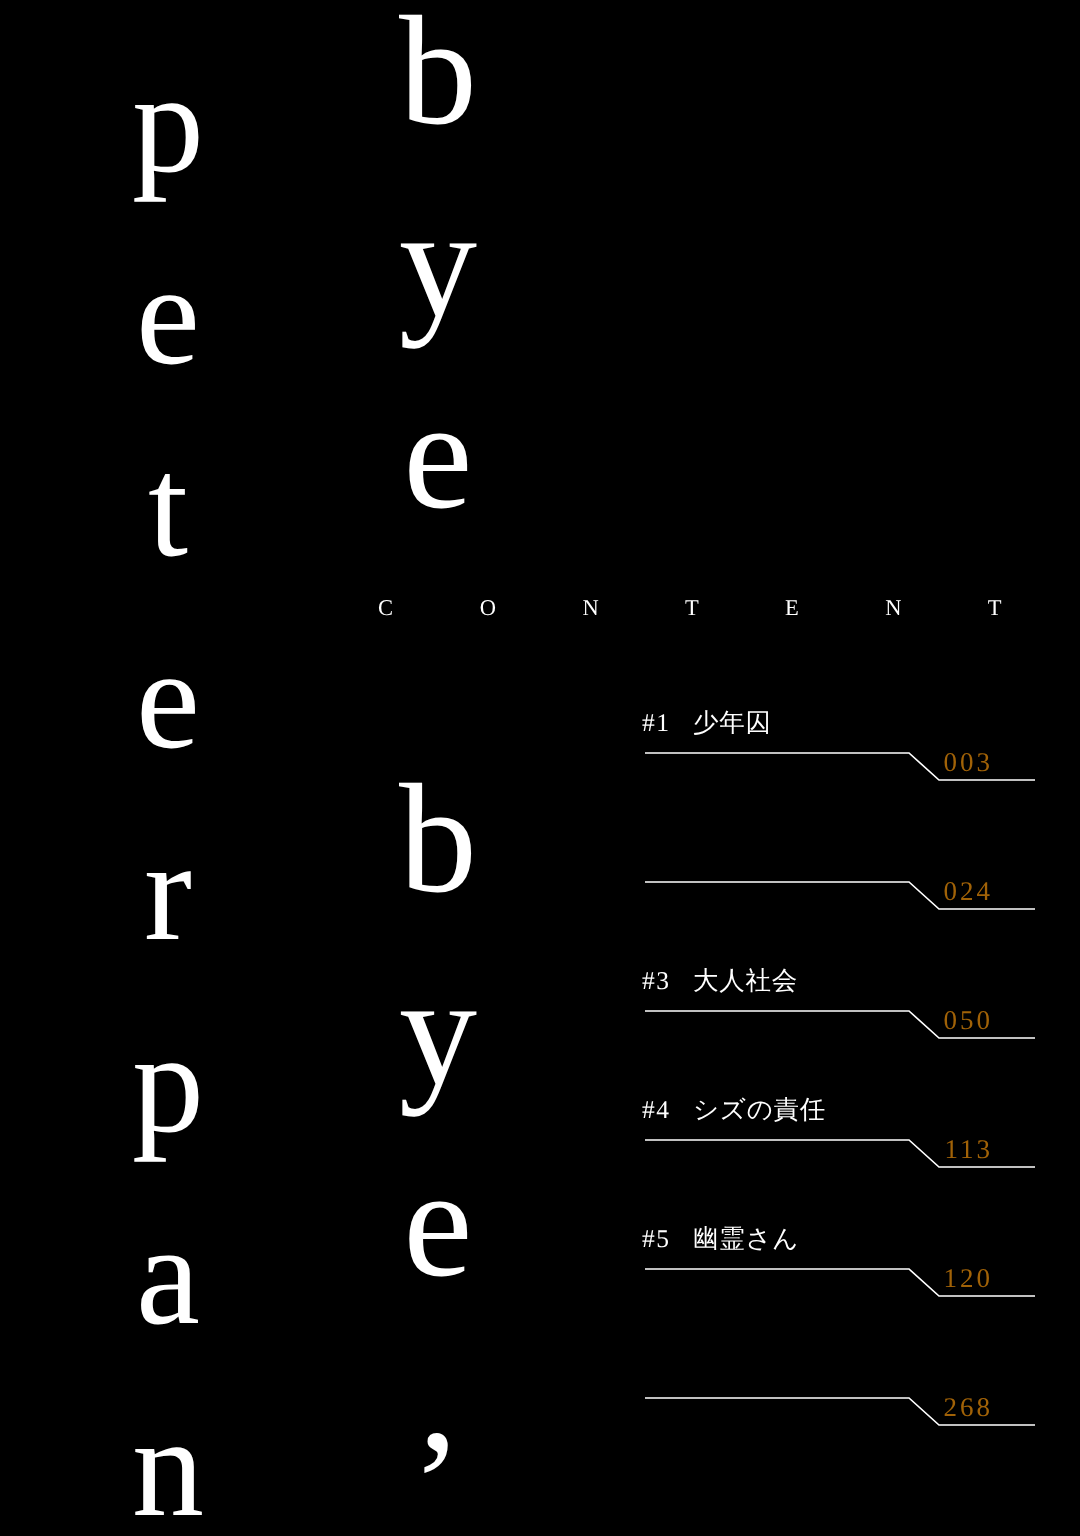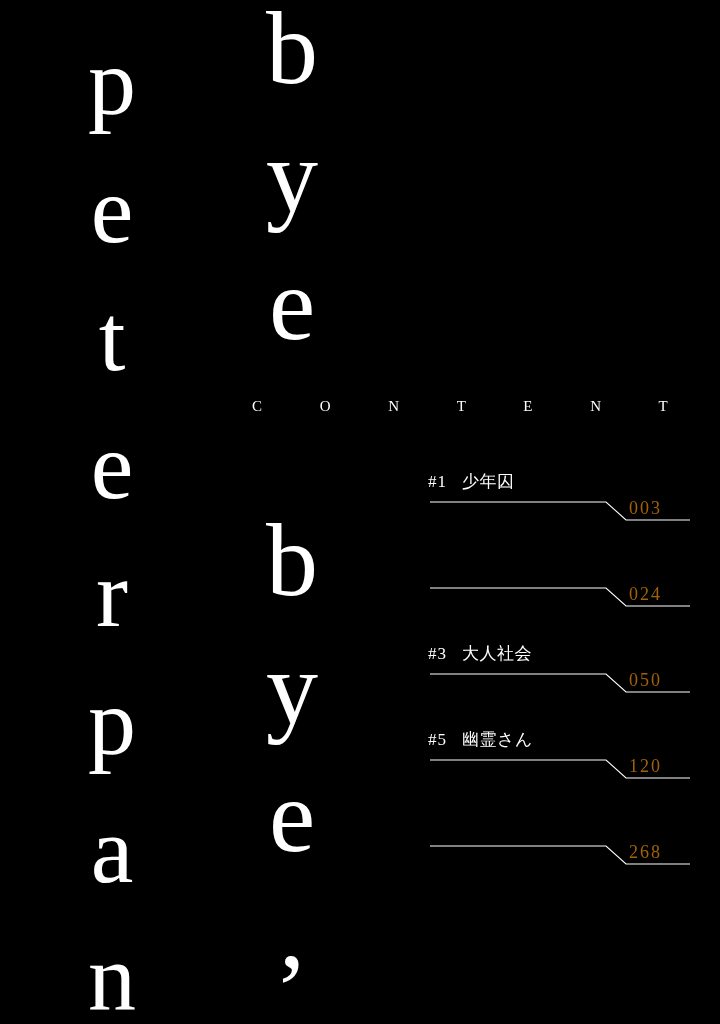--- a/index.html
+++ b/index.html
@@ -172,20 +172,29 @@
     <div class="toc-entry">
       <div class="toc-title">
         <span class="num">#3</span><span>大人社会</span>
       </div>
       <svg class="toc-rule" viewBox="0 0 260 28" preserveAspectRatio="none">
         <path d="M0,6 L176,6 L196,24 L260,24" fill="none" stroke="#ffffff" stroke-width="1.1"></path>
       </svg>
       <div class="toc-page">050</div>
     </div>
 
+    <div class="toc-entry">
+      <div class="toc-title">
+        <span class="num">#4</span><span>シズの責任</span>
+      </div>
+      <svg class="toc-rule" viewBox="0 0 260 28" preserveAspectRatio="none">
+        <path d="M0,6 L176,6 L196,24 L260,24" fill="none" stroke="#ffffff" stroke-width="1.1"></path>
+      </svg>
+      <div class="toc-page">113</div>
+    </div>
 
     <div class="toc-entry">
       <div class="toc-title">
         <span class="num">#5</span><span>幽霊さん</span>
       </div>
       <svg class="toc-rule" viewBox="0 0 260 28" preserveAspectRatio="none">
         <path d="M0,6 L176,6 L196,24 L260,24" fill="none" stroke="#ffffff" stroke-width="1.1"></path>
       </svg>
       <div class="toc-page">120</div>
     </div>

